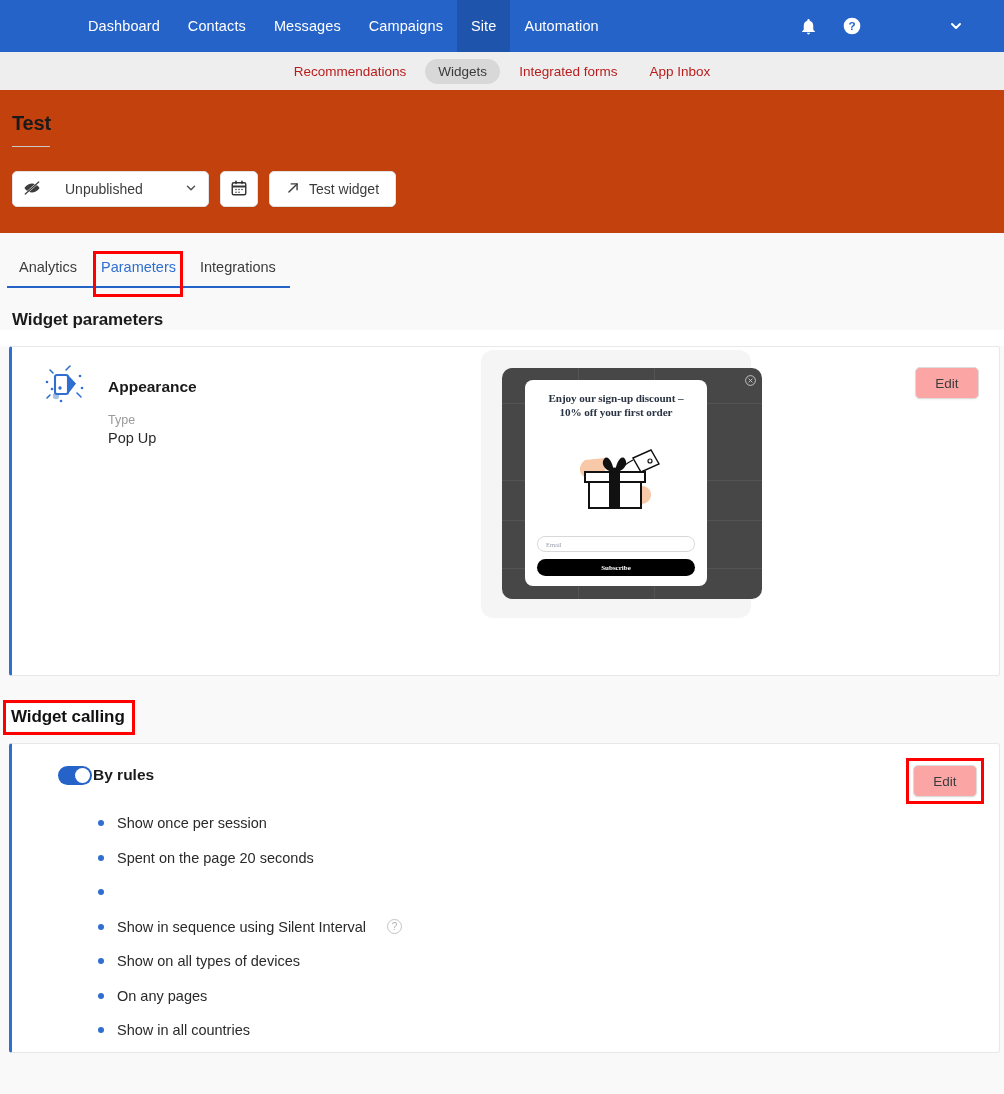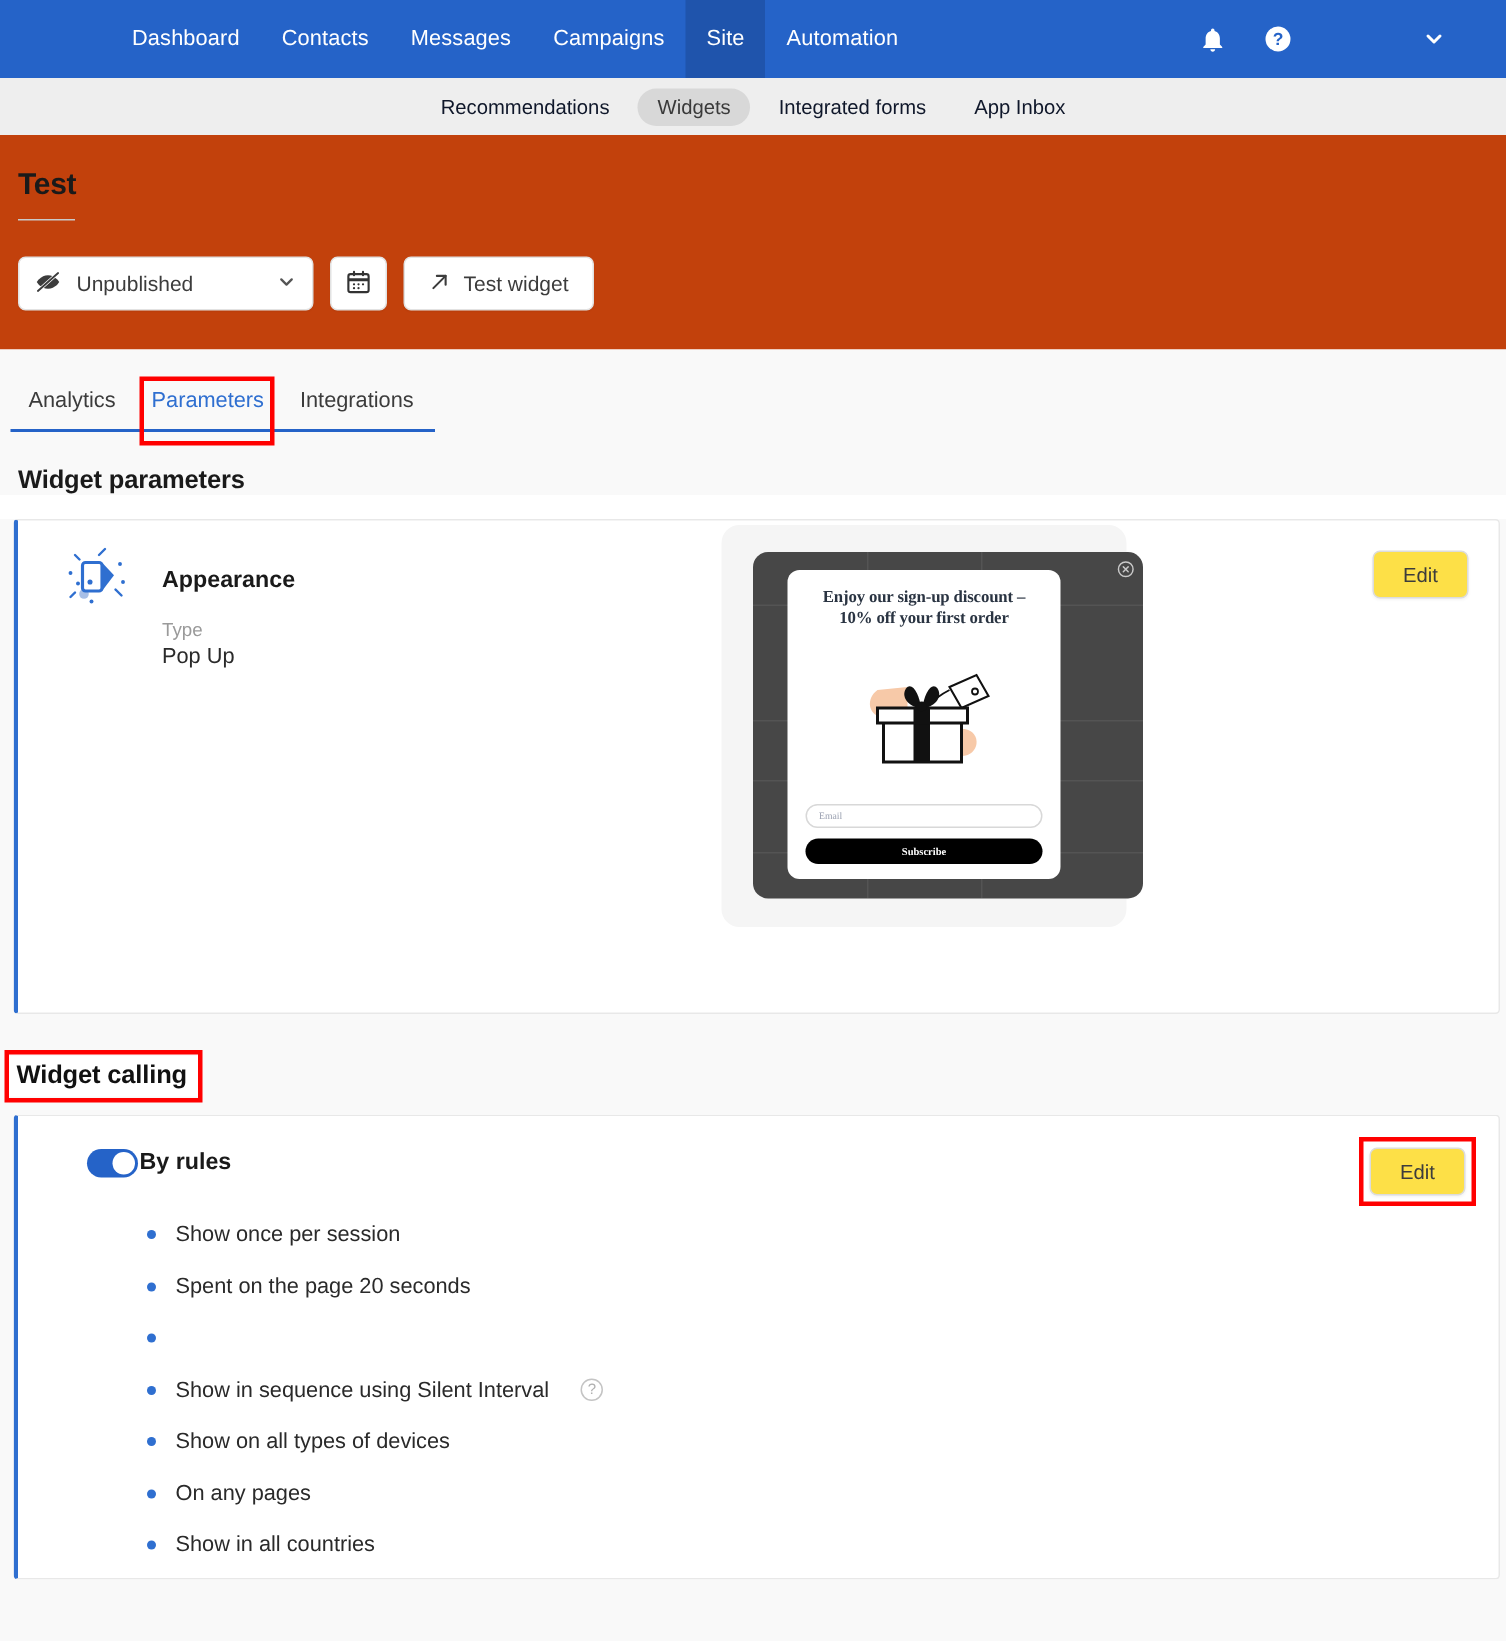--- a/index.html
+++ b/index.html
@@ -49,21 +49,21 @@
   .subnav {
     height: 38px;
     background: #eeeeee;
     display: flex;
     align-items: center;
     justify-content: center;
     gap: 6px;
   }
   .subnav-item {
     font-size: 13.5px;
-    color: #0f172a;
+    color: #b91c1c;
     padding: 5px 13px;
     border-radius: 14px;
     cursor: pointer;
     white-space: nowrap;
   }
   .subnav-item.active { background: #d8d8d8; color: #3a3a3a; }
 
   
   .headerblock {
     background: #c2410c;
@@ -89,21 +89,21 @@
     background: #ffffff;
     border: 1px solid #e2e2e2;
     border-radius: 5px;
     height: 36px;
     display: flex; align-items: center;
     font-size: 14px;
     color: #3c3c3c;
     cursor: pointer;
     box-shadow: 0 1px 1px rgba(0,0,0,0.04);
   }
-  .btn-status { width: 197px; padding: 0 10px; gap: 10px; }
+  .btn-status { width: 197px; padding: 0 10px; gap: 24px; }
   .btn-status .label { flex: 1; }
   .btn-icononly { width: 38px; justify-content: center; }
   .btn-test { padding: 0 16px; gap: 9px; }
 
   
   .tabsbar {
     background: #f9f9f9;
     padding: 18px 0 0 0;
     position: relative;
   }
@@ -141,21 +141,21 @@
     border-left: 3px solid #2f6fd0;
     border-radius: 3px;
     margin: 0 4px 0 9px;
     position: relative;
   }
   .card-appearance { height: 330px; margin-top: 16px; }
   .card-rules { height: 310px; margin-top: 12px; }
 
   .edit-btn {
     position: absolute;
-    background: #fde047;
+    background: #fca5a5;
     border: 1px solid #dcdcdc;
     border-radius: 5px;
     width: 64px; height: 32px;
     display: flex; align-items: center; justify-content: center;
     font-size: 13.5px;
     color: #3c3c3c;
     cursor: pointer;
     box-shadow: 0 1px 2px rgba(0,0,0,0.05);
   }
 

